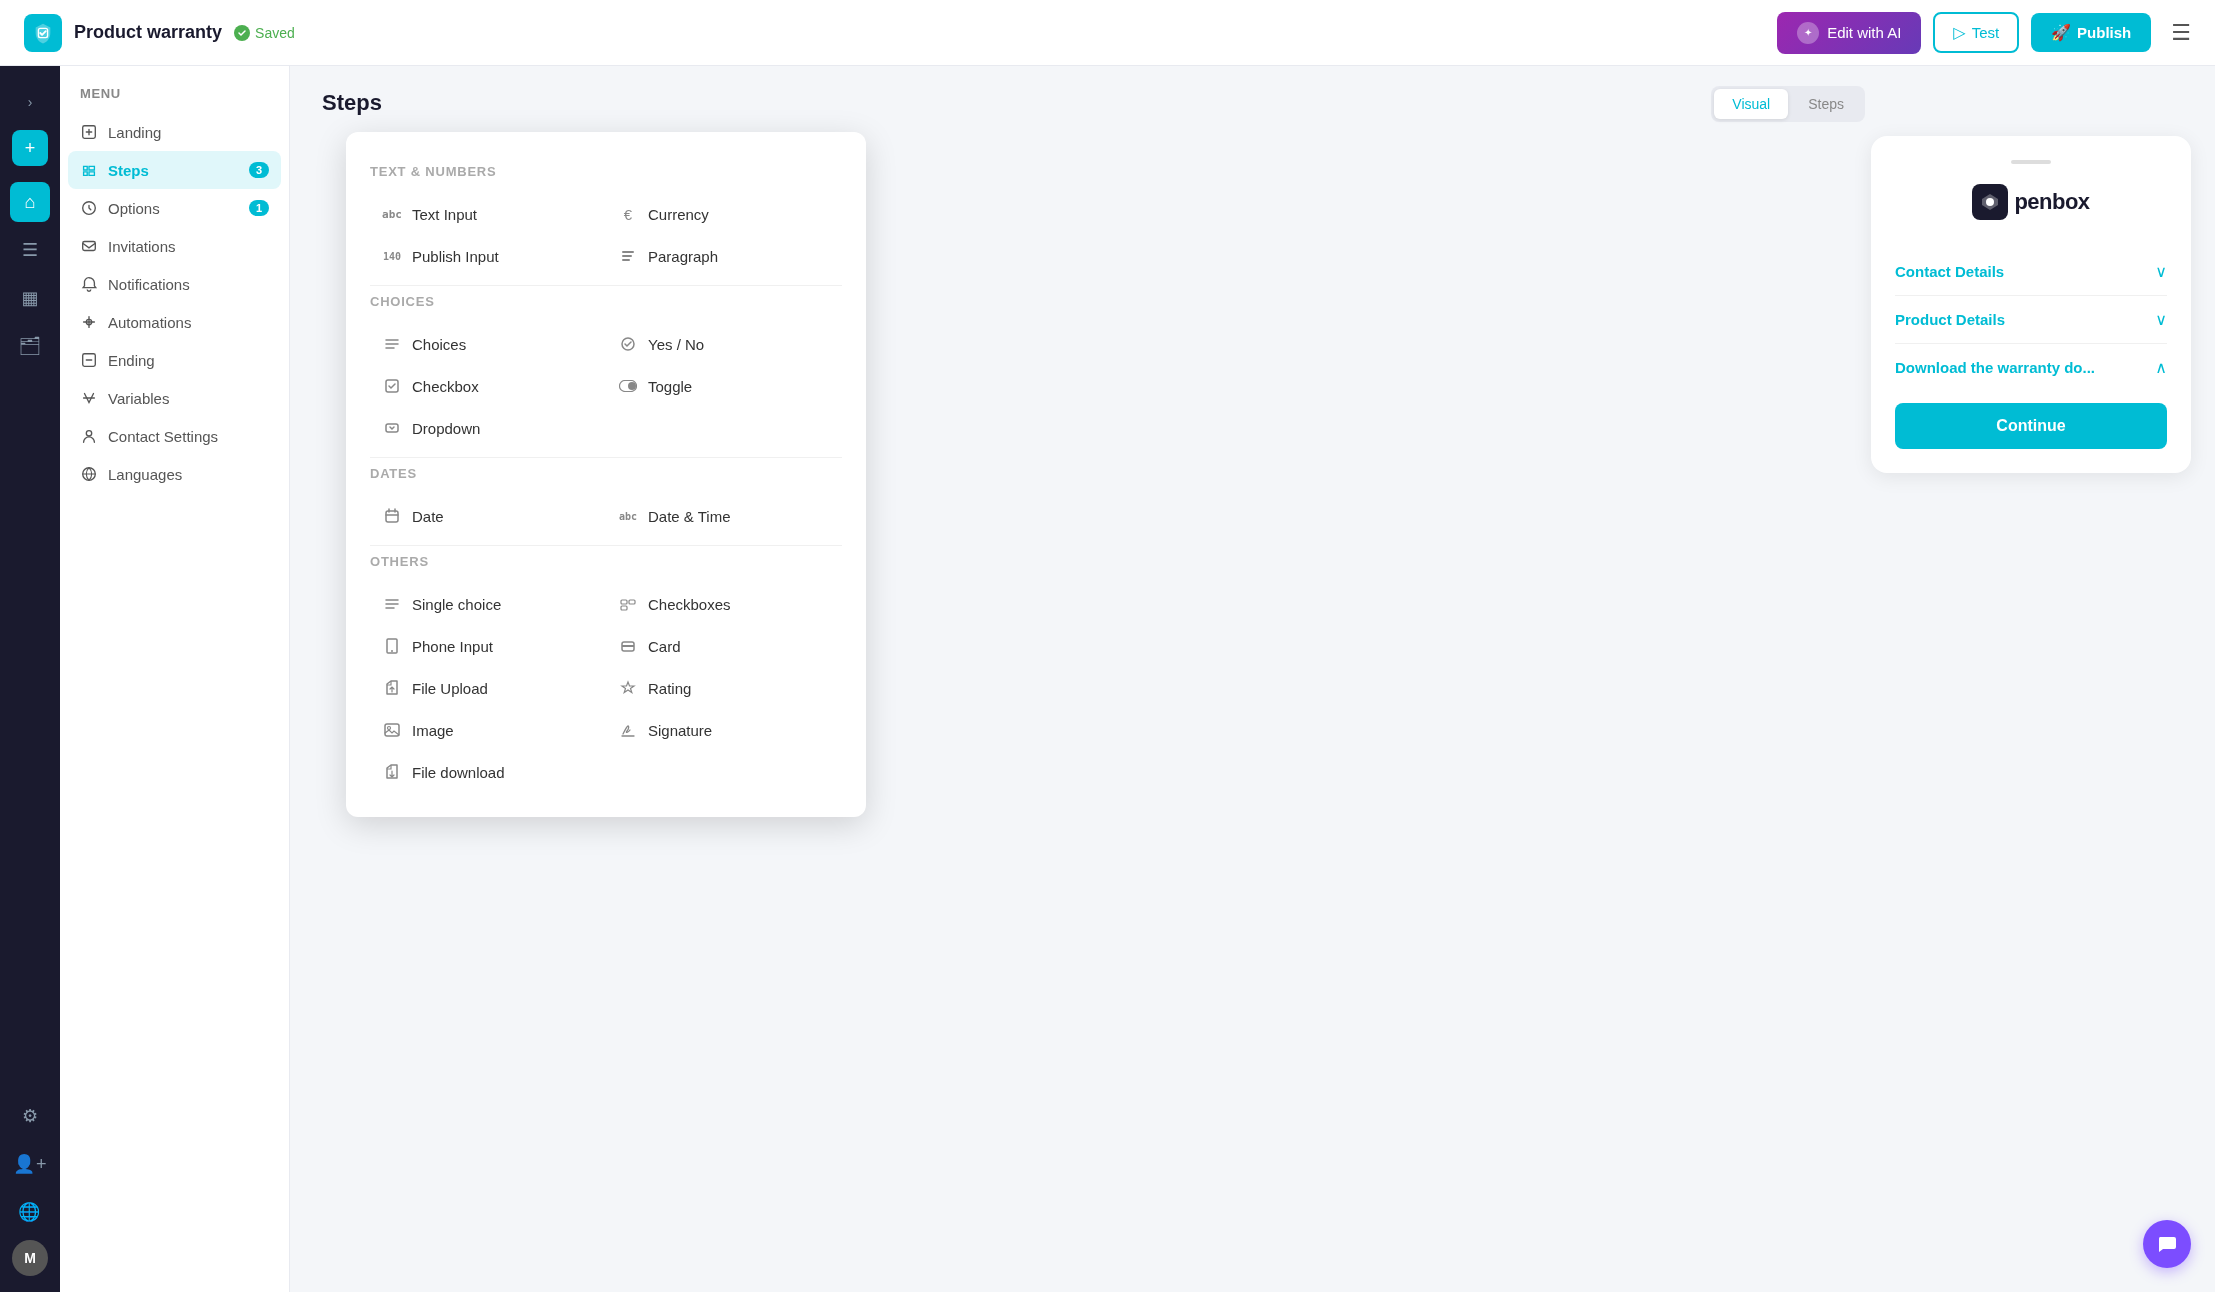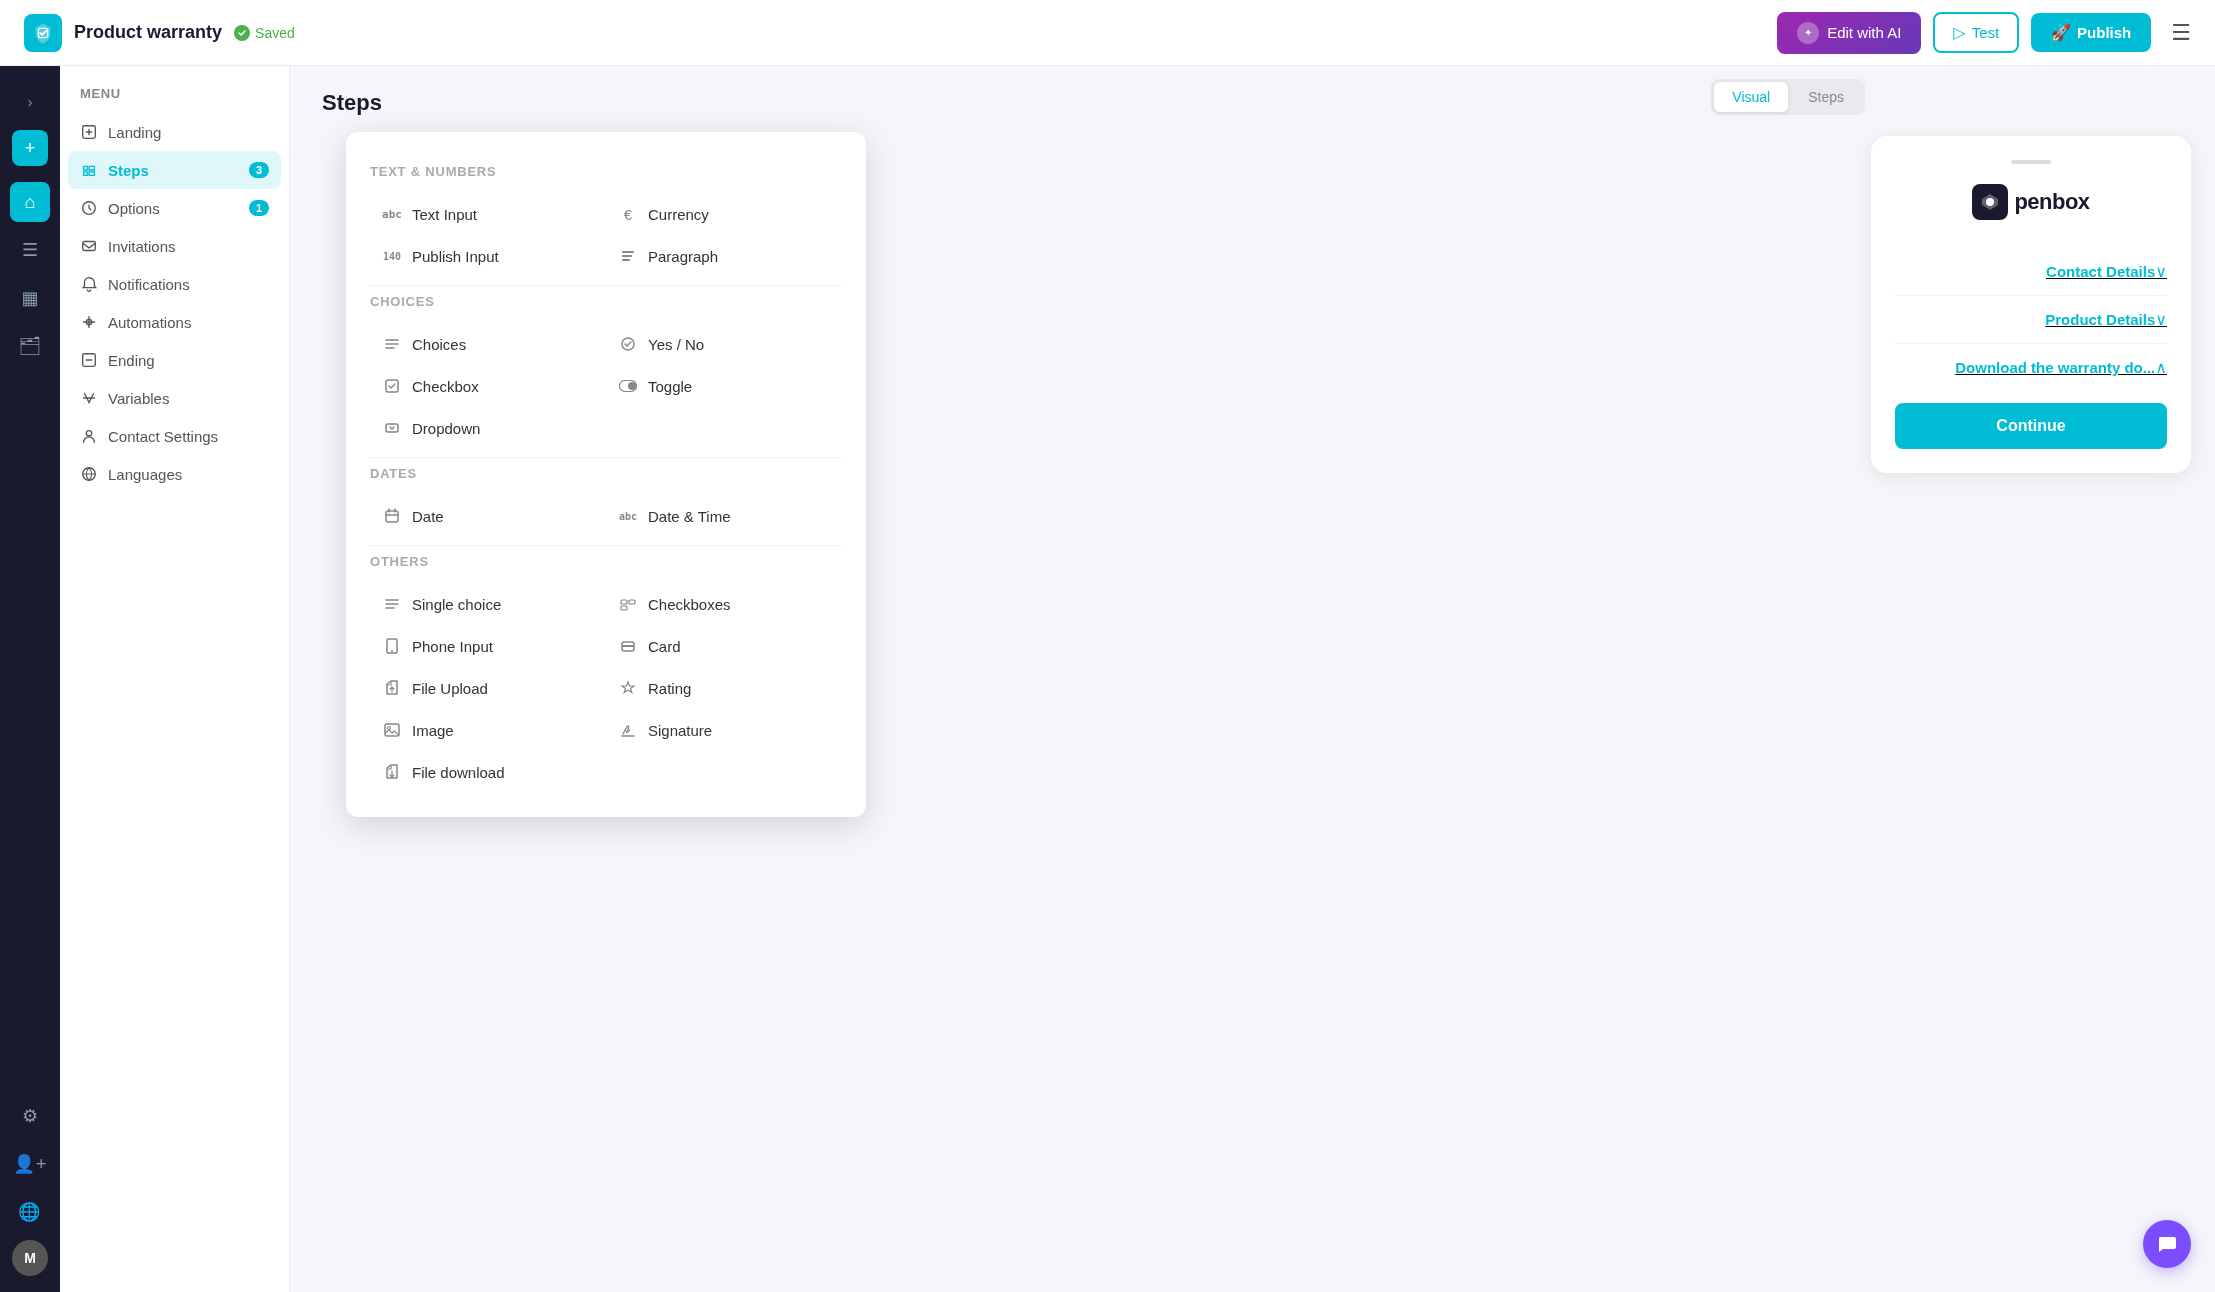--- a/index.html
+++ b/index.html
@@ -99,22 +99,22 @@
       width: 320px; background: #fff; border-radius: 16px; margin: 20px 24px 20px 0;
       box-shadow: 0 4px 20px rgba(0,0,0,0.08); flex-shrink: 0;
       padding: 24px; display: flex; flex-direction: column; gap: 0;
       position: sticky; top: 20px; align-self: flex-start;
     }
     .preview-drag { width: 40px; height: 4px; background: #ddd; border-radius: 2px; margin: 0 auto 20px; }
     .preview-logo { display: flex; align-items: center; gap: 6px; justify-content: center; margin-bottom: 28px; }
     .preview-logo-hex { width: 36px; height: 36px; background: #1a1a2e; border-radius: 8px; display: flex; align-items: center; justify-content: center; }
     .preview-logo-text { font-size: 22px; font-weight: 700; color: #1a1a2e; letter-spacing: -0.5px; }
     .preview-section {
-      display: flex; align-items: center; justify-content: flex-end;
-      padding: 14px 0; border-bottom: 1px solid #f0f0f0; cursor: pointer; text-decoration: underline;
+      display: flex; align-items: center; justify-content: space-between;
+      padding: 14px 0; border-bottom: 1px solid #f0f0f0; cursor: pointer;
     }
     .preview-section:last-of-type { border-bottom: none; }
     .preview-section-label { font-size: 15px; font-weight: 600; color: #00bcd4; }
     .preview-chevron { color: #00bcd4; font-size: 16px; }
     .preview-caret-up { color: #00bcd4; font-size: 16px; }
     .btn-continue {
       background: #00bcd4; color: #fff; border: none; border-radius: 8px;
       padding: 14px; font-size: 16px; font-weight: 600; cursor: pointer; width: 100%; margin-top: 12px;
     }
     .chat-bubble {
@@ -263,21 +263,21 @@
           <circle cx="10" cy="10" r="7" stroke="currentColor" stroke-width="1.5"></circle>
           <path d="M10 3c0 0-3 3-3 7s3 7 3 7M10 3c0 0 3 3 3 7s-3 7-3 7M3 10h14" stroke="currentColor" stroke-width="1.2"></path>
         </svg>
       <span>Languages</span>
     </div>
   </div>
 
   <div class="main">
     <div style="padding: 24px 32px 0; position: relative;">
       <h1 class="main-title">Steps</h1>
-      <div class="view-toggle" style="position:absolute; top:13px; right: 350px;">
+      <div class="view-toggle" style="position:absolute; top:20px; right: 350px;">
         <button class="view-btn active">Visual</button>
         <button class="view-btn">Steps</button>
       </div>
     </div>
 
     <div class="main-inner">
       <div class="main-content-area">
 
         <div class="dropdown-panel" style="margin-top: 16px; max-width: 520px;">
 

